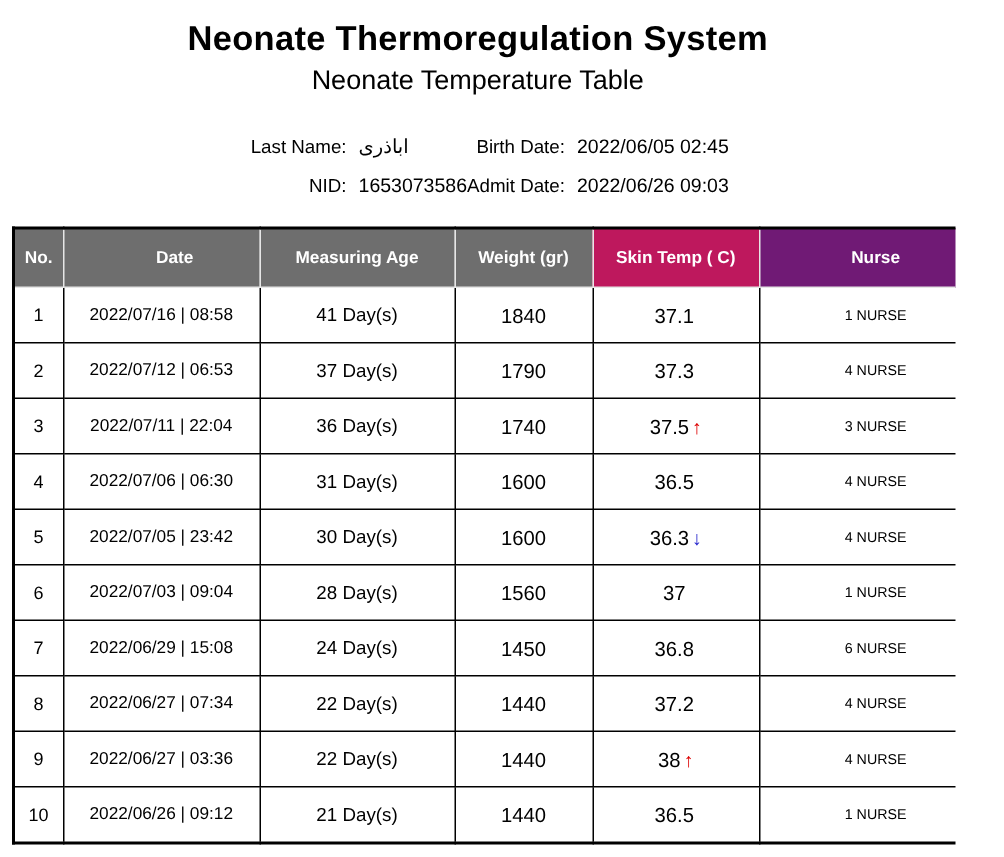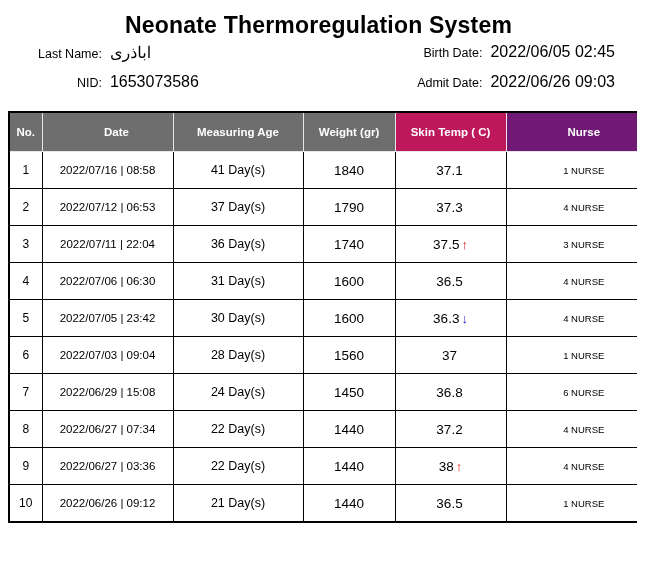--- a/index.html
+++ b/index.html
@@ -24,39 +24,39 @@
     letter-spacing: 0.2px;
   }
   .subtitle {
     text-align: center;
     font-size: 18px;
     font-weight: normal;
     margin: 4px 0 26px 0;
   }
   .info {
     display: flex;
-    justify-content: space-between;
+    justify-content: center;
     padding: 0 22px 0 38px;
     margin-bottom: 20px;
   }
   .info-col {
     display: grid;
     grid-template-columns: auto auto;
     column-gap: 8px;
     row-gap: 11px;
     align-items: baseline;
   }
   .info-label {
     text-align: right;
     font-size: 12.5px;
     white-space: nowrap;
   }
   .info-value {
     text-align: left;
-    font-size: 16px;
+    font-size: 13px;
     white-space: nowrap;
   }
   .rtl { direction: rtl; }
   table.temp-table {
     border-collapse: collapse;
     table-layout: fixed;
     width: 653px;
     margin: 0 8px;
     border: 2px solid #000;
   }
@@ -92,20 +92,21 @@
     font-weight: bold;
     margin-left: 2px;
   }
 </style>
 </head>
 <body>
 
 <div class="page">
 
   <h1 class="title">Neonate Thermoregulation System</h1>
+  <h2 class="subtitle">Neonate Temperature Table</h2>
 
   <div class="info">
     <div class="info-col">
       <span class="info-label">Last Name:</span>
       <span class="info-value rtl">اباذری</span>
       <span class="info-label">NID:</span>
       <span class="info-value">1653073586</span>
     </div>
     <div class="info-col">
       <span class="info-label">Birth Date:</span>

